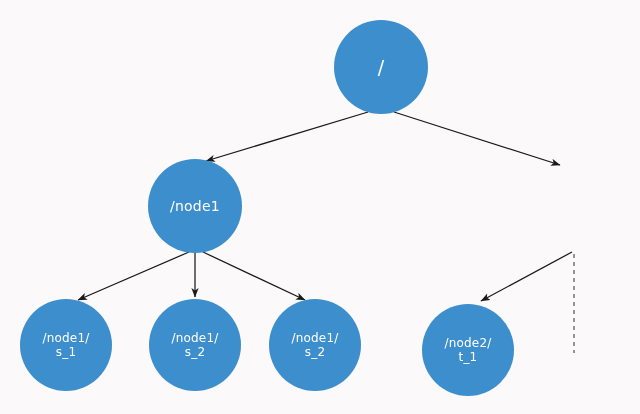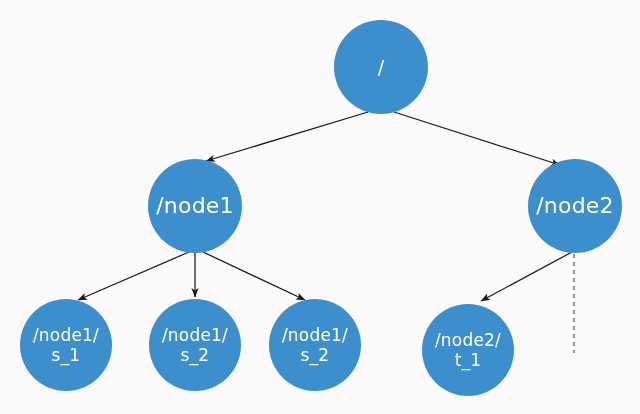--- a/index.html
+++ b/index.html
@@ -41,24 +41,24 @@
   }
   .node-label {
     display: block;
     white-space: pre-line;
     letter-spacing: 0.2px;
   }
   .node-root .node-label {
     font-size: 19px;
   }
   .node-mid .node-label {
-    font-size: 22px;
+    font-size: 14px;
   }
   .node-leaf .node-label {
-    font-size: 17px;
+    font-size: 12px;
   }
 </style>
 </head>
 <body>
 
 <div id="diagram-root">
 
   <svg id="edge-layer" viewBox="0 0 640 414" width="640" height="414" xmlns="http://www.w3.org/2000/svg">
     <defs>
       <marker id="arrowhead" markerWidth="9" markerHeight="9" refX="7.2" refY="3.2" orient="auto" markerUnits="strokeWidth">
@@ -82,23 +82,20 @@
   </svg>
 
   <div class="node node-root" style="left:334px; top:20px; width:94px; height:94px;">
     <span class="node-label">/</span>
   </div>
 
   <div class="node node-mid" style="left:148px; top:159px; width:94px; height:94px;">
     <span class="node-label">/node1</span>
   </div>
 
-  <div class="node node-mid" style="left:528px; top:159px; width:94px; height:94px;">
-    <span class="node-label">/node2</span>
-  </div>
 
   <div class="node node-leaf" style="left:20px; top:299px; width:92px; height:92px;">
     <span class="node-label">/node1/
 s_1</span>
   </div>
 
   <div class="node node-leaf" style="left:149px; top:299px; width:92px; height:92px;">
     <span class="node-label">/node1/
 s_2</span>
   </div>

